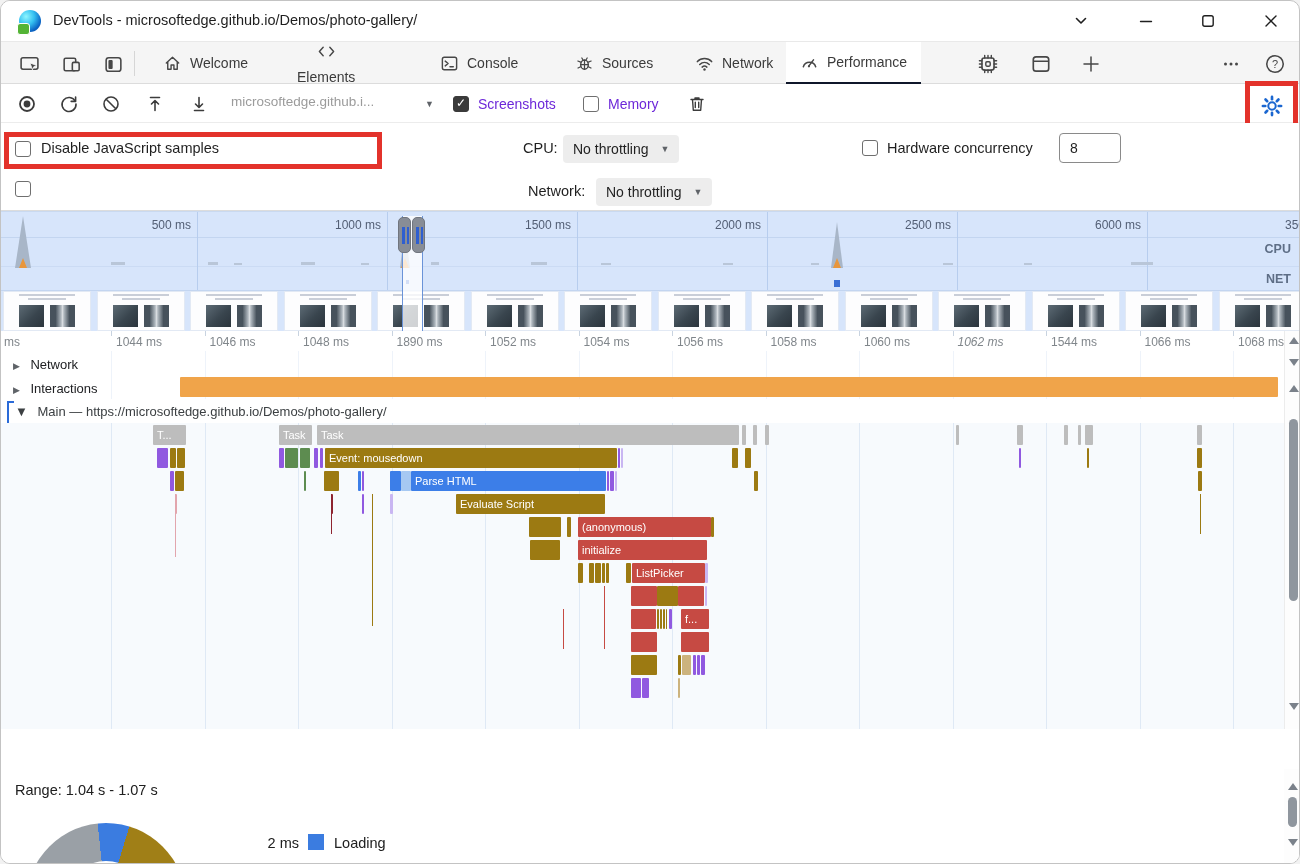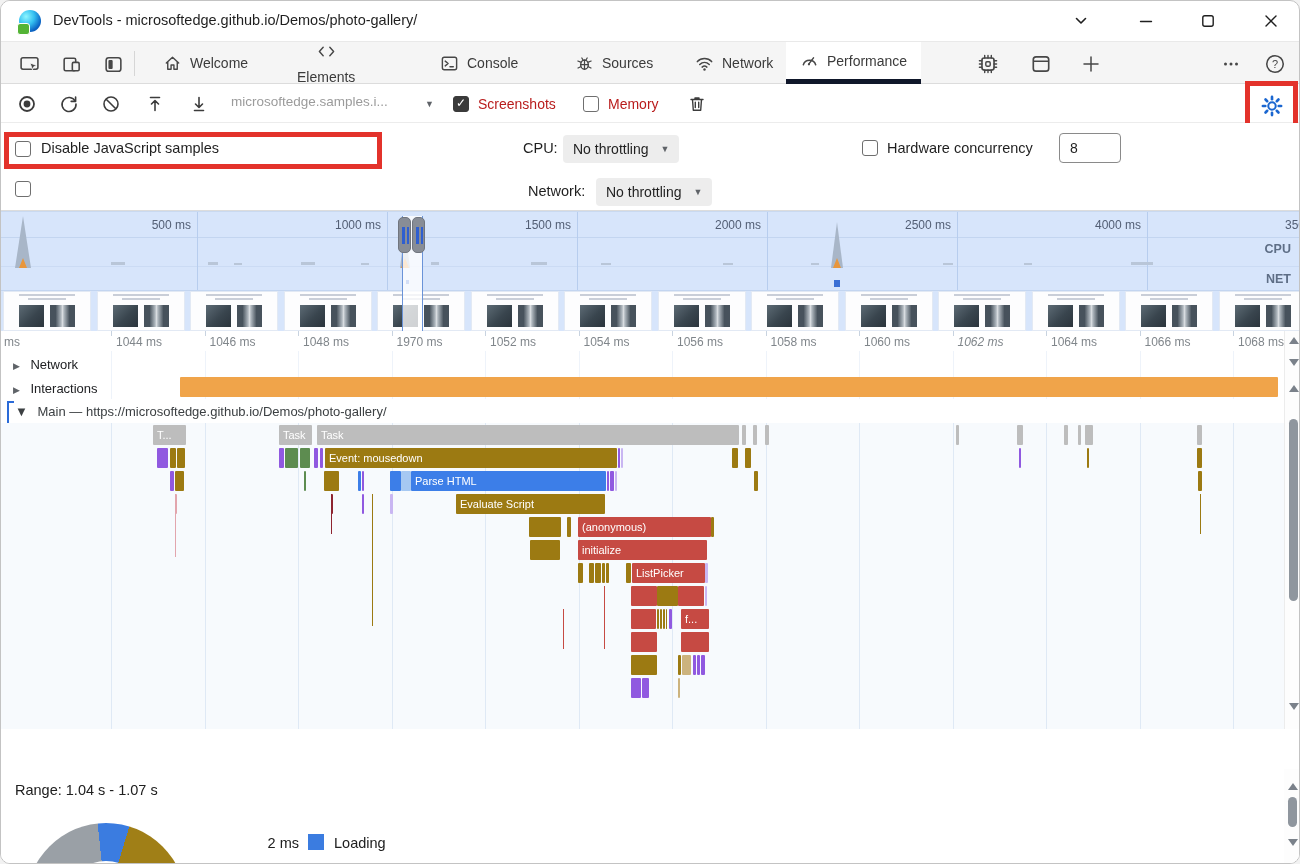--- a/index.html
+++ b/index.html
@@ -11,29 +11,29 @@
   #titlebar{left:0;top:0;width:1136px;height:40px;background:#fff;}
   #title-text{left:52px;top:11px;font-size:14.5px;color:#1f1f1f;white-space:nowrap;}
   #edge-logo{left:18px;top:9px;width:22px;height:22px;border-radius:50%;background:radial-gradient(circle at 32% 30%,#8ef5ff 0%,#35c1f1 38%,#0b63c4 72%,#0a4f9e 100%);}
   #edge-badge{left:16px;top:22px;width:11px;height:10px;border-radius:3px;background:#54b435;border:1px solid #fff;}
   .wbtn{width:30px;height:30px;top:5px;display:flex;align-items:center;justify-content:center;color:#1f1f1f;}
   
   #tabstrip{left:0;top:40px;width:1300px;height:43px;background:#f5f5f5;border-top:1px solid #e9e9e9;border-bottom:1px solid #dcdcdc;box-sizing:border-box;}
   .striptool{top:10px;width:24px;height:24px;}
   #strip-divider{left:133px;top:9px;width:1px;height:25px;background:#d6d6d6;}
   .tab{position:absolute;top:0;height:42px;display:flex;align-items:center;gap:8px;padding:0 14px;font-size:14px;color:#3b3b3b;white-space:nowrap;}
-  .tab.active{background:#fff;border-bottom:5px solid #0f172a;box-sizing:border-box;}
+  .tab.active{background:#fff;border-bottom:2px solid #0f172a;box-sizing:border-box;}
   
   #perfbar{left:0;top:83px;width:1300px;height:39px;background:#fff;border-bottom:1px solid #ececec;box-sizing:border-box;}
   .toolbtn{top:8px;width:24px;height:24px;}
   #url-select{left:230px;top:10px;font-size:13.5px;color:#9b9b9b;width:172px;overflow:hidden;white-space:nowrap;}
   .caret{font-size:9px;color:#5f6368;}
   .cb{width:16px;height:16px;border:1.6px solid #6f6f6f;border-radius:3px;box-sizing:border-box;background:#fff;}
   .cb.checked{background:#3a3a3a;border-color:#3a3a3a;color:#fff;font-size:12px;line-height:13px;text-align:center;}
-  .cb-label{font-size:14px;color:#b91c1c;white-space:nowrap;}
+  .cb-label{font-size:14px;color:#6d28d9;white-space:nowrap;}
   #gear-btn{left:1258px;top:9px;width:26px;height:26px;color:#1a66d0;}
   .red-box{border:5px solid #e3322b;box-sizing:border-box;}
   
   #settings{left:0;top:122px;width:1300px;height:88px;background:#fff;border-bottom:1px solid #dcdcdc;box-sizing:border-box;}
   .set-label{font-size:14.5px;color:#1f1f1f;white-space:nowrap;}
   .select{background:#ededed;border-radius:4px;height:28px;display:flex;align-items:center;padding:0 10px;font-size:14px;color:#1f1f1f;gap:12px;box-sizing:border-box;}
   #hw-input{width:62px;height:30px;border:1px solid #8a8a8a;border-radius:4px;box-sizing:border-box;font-size:14px;color:#1f1f1f;padding-left:10px;display:flex;align-items:center;background:#fff;}
   
   #overview{left:0;top:210px;width:1300px;height:120px;background:#d7e5fb;border-top:1px solid #c9d9f0;box-sizing:border-box;overflow:hidden;}
   .ov-grid{top:0;width:1px;height:78px;background:#b7cdee;}
@@ -252,21 +252,21 @@
     <div class="toolbtn ico abs" style="left:142px;">
       <svg width="20" height="20" viewBox="0 0 20 20">
           <path d="M10 16.5 V6.5 M6.5 10 L10 6.5 L13.5 10 M5.5 3.5 H14.5" fill="none" stroke="#3c3c3c" stroke-width="1.6" stroke-linecap="round" stroke-linejoin="round"></path>
         </svg>
     </div>
     <div class="toolbtn ico abs" style="left:186px;">
       <svg width="20" height="20" viewBox="0 0 20 20">
           <path d="M10 3.5 V13.5 M6.5 10 L10 13.5 L13.5 10 M5.5 16.5 H14.5" fill="none" stroke="#3c3c3c" stroke-width="1.6" stroke-linecap="round" stroke-linejoin="round"></path>
         </svg>
     </div>
-    <div id="url-select" class="abs">microsoftedge.samples.i...</div>
+    <div id="url-select" class="abs">microsoftedge.github.i...</div>
     <div class="abs caret" style="left:424px;top:15px;">▼</div>
     <div class="cb checked abs" style="left:452px;top:12px;">✓</div>
     <div class="cb-label abs" style="left:477px;top:12px;">Screenshots</div>
     <div class="cb abs" style="left:582px;top:12px;"></div>
     <div class="cb-label abs" style="left:607px;top:12px;">Memory</div>
     <div class="toolbtn ico abs" style="left:684px;">
       <svg width="20" height="20" viewBox="0 0 20 20">
           <path d="M4 5.5 H16 M8 5.5 V4 H12 V5.5 M5.5 5.5 L6.3 16.2 H13.7 L14.5 5.5 M8.3 8.2 V13.6 M11.7 8.2 V13.6" fill="none" stroke="#3c3c3c" stroke-width="1.4" stroke-linecap="round" stroke-linejoin="round"></path>
         </svg>
     </div>
@@ -323,21 +323,21 @@
         <div class="ov-grid abs" style="left: 766px;"></div>
         <div class="ov-grid abs" style="left: 956px;"></div>
         <div class="ov-grid abs" style="left: 1146px;"></div>
       </div>
     <div id="ov-labels">
         <div class="ov-label abs" style="left: 138px;">500 ms</div>
         <div class="ov-label abs" style="left: 328px;">1000 ms</div>
         <div class="ov-label abs" style="left: 518px;">1500 ms</div>
         <div class="ov-label abs" style="left: 708px;">2000 ms</div>
         <div class="ov-label abs" style="left: 898px;">2500 ms</div>
-        <div class="ov-label abs" style="left: 1088px;">4000 ms</div>
+        <div class="ov-label abs" style="left: 1088px;">6000 ms</div>
         <div class="ov-label abs" style="left: 1278px;">3500 ms</div>
       </div>
     <div id="ov-spikes">
         <div class="spike abs" style="left: 14px; top: 1px; border-left-width: 8px; border-right-width: 8px; border-bottom-width: 52px;"></div>
         <div class="spike-orange abs" style="left: 18px; top: 43px; border-left-width: 4px; border-right-width: 4px; border-bottom-width: 10px;"></div>
         <div class="bump abs" style="left: 110px; top: 50px; width: 14px; height: 3px;"></div>
         <div class="bump abs" style="left: 207px; top: 50px; width: 10px; height: 3px;"></div>
         <div class="bump abs" style="left: 233px; top: 51px; width: 8px; height: 2px;"></div>
         <div class="bump abs" style="left: 300px; top: 50px; width: 14px; height: 3px;"></div>
         <div class="bump abs" style="left: 360px; top: 51px; width: 8px; height: 2px;"></div>
@@ -456,35 +456,35 @@
   </div>
 
   <div id="ruler" class="abs">
       <div class="ruler-label abs" style="left: 3px;">ms</div>
       <div class="ruler-label abs" style="left: 115px;">1044 ms</div>
       <div class="ruler-tick abs" style="left: 110px;"></div>
       <div class="ruler-label abs" style="left: 208.5px;">1046 ms</div>
       <div class="ruler-tick abs" style="left: 203.5px;"></div>
       <div class="ruler-label abs" style="left: 302px;">1048 ms</div>
       <div class="ruler-tick abs" style="left: 297px;"></div>
-      <div class="ruler-label abs" style="left: 395.5px;">1970 ms</div>
+      <div class="ruler-label abs" style="left: 395.5px;">1890 ms</div>
       <div class="ruler-tick abs" style="left: 390.5px;"></div>
       <div class="ruler-label abs" style="left: 489px;">1052 ms</div>
       <div class="ruler-tick abs" style="left: 484px;"></div>
       <div class="ruler-label abs" style="left: 582.5px;">1054 ms</div>
       <div class="ruler-tick abs" style="left: 577.5px;"></div>
       <div class="ruler-label abs" style="left: 676px;">1056 ms</div>
       <div class="ruler-tick abs" style="left: 671px;"></div>
       <div class="ruler-label abs" style="left: 769.5px;">1058 ms</div>
       <div class="ruler-tick abs" style="left: 764.5px;"></div>
       <div class="ruler-label abs" style="left: 863px;">1060 ms</div>
       <div class="ruler-tick abs" style="left: 858px;"></div>
       <div class="ruler-label abs" style="left: 956.5px; font-style: italic;">1062 ms</div>
       <div class="ruler-tick abs" style="left: 951.5px;"></div>
-      <div class="ruler-label abs" style="left: 1050px;">1064 ms</div>
+      <div class="ruler-label abs" style="left: 1050px;">1544 ms</div>
       <div class="ruler-tick abs" style="left: 1045px;"></div>
       <div class="ruler-label abs" style="left: 1143.5px;">1066 ms</div>
       <div class="ruler-tick abs" style="left: 1138.5px;"></div>
       <div class="ruler-label abs" style="left: 1237px;">1068 ms</div>
       <div class="ruler-tick abs" style="left: 1232px;"></div>
     </div>
 
   <div id="tracks" class="abs">
     <div id="trk-grids">
         <div class="trk-grid abs" style="left: 110px;"></div>

